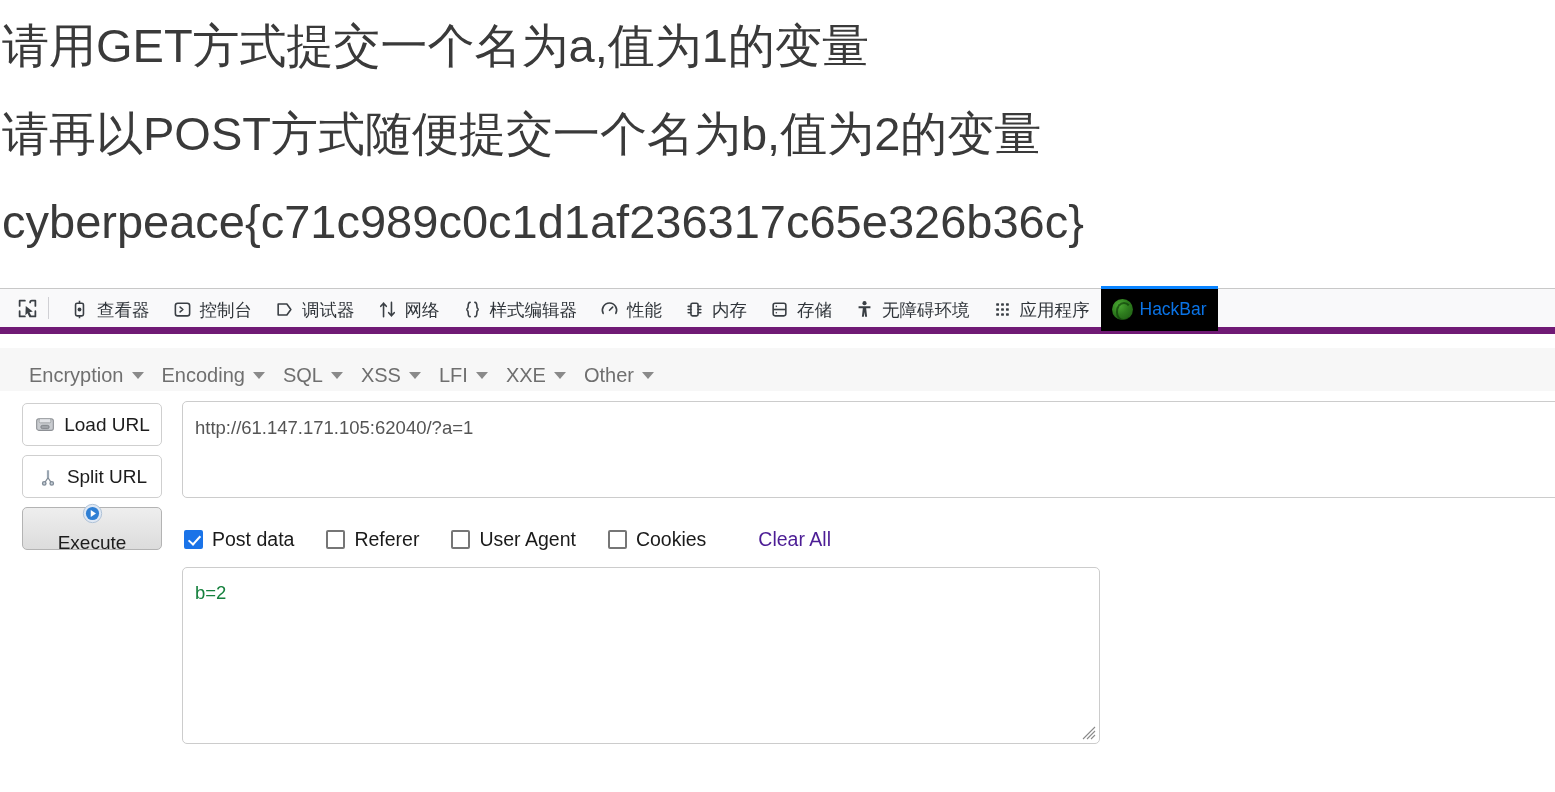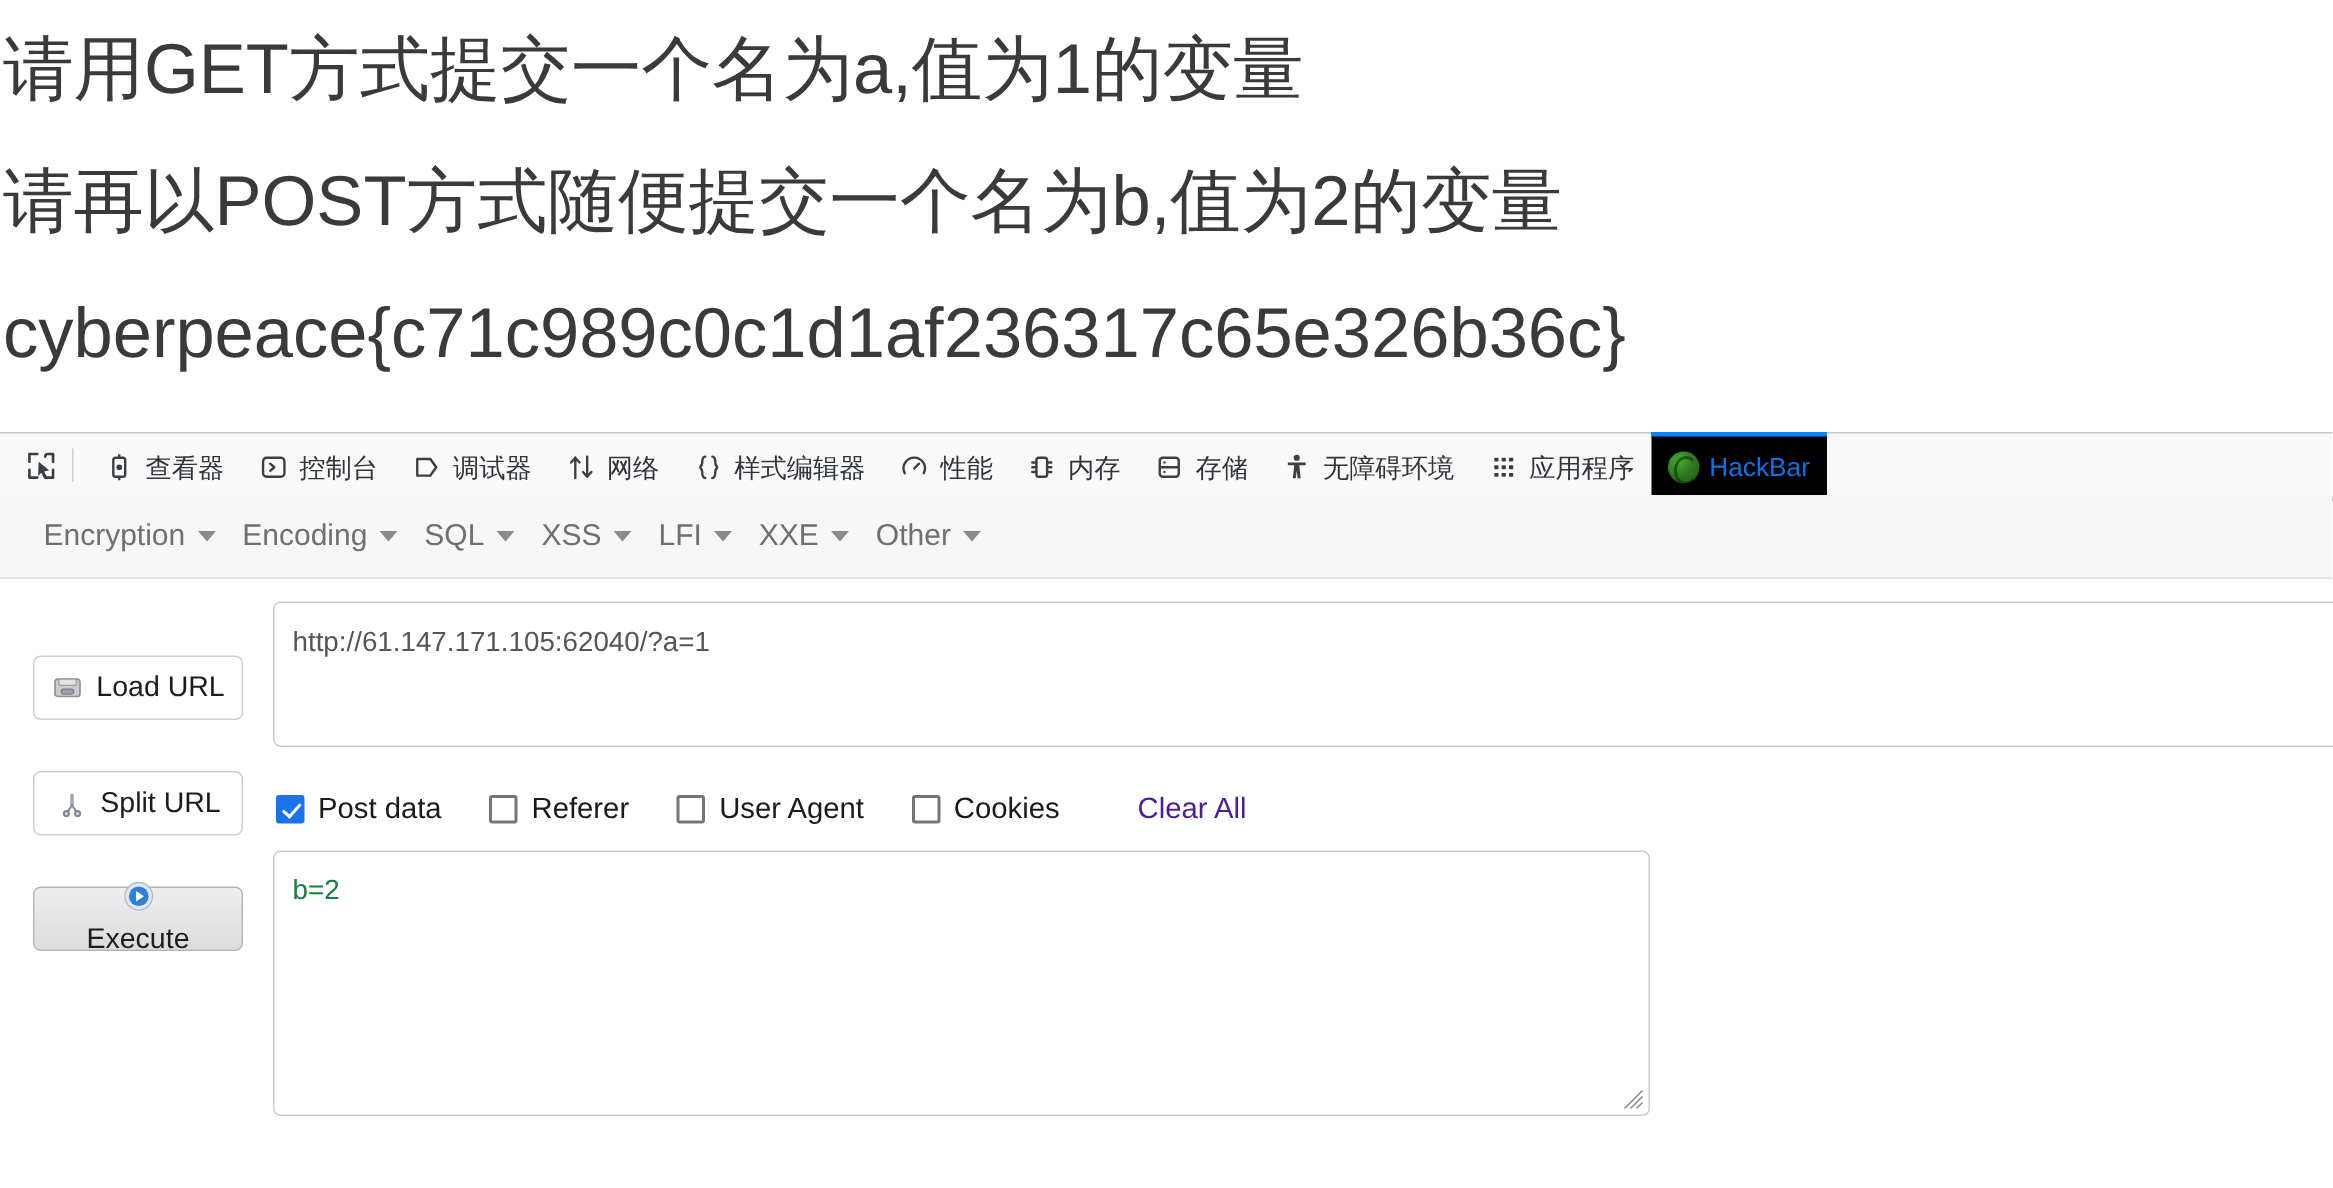--- a/index.html
+++ b/index.html
@@ -30,21 +30,21 @@
   }
   .page-line.l1 { margin-top: 2px; }
 
   
   #devtools-toolbar {
     position: absolute;
     left: 0; top: 288px;
     width: 1555px; height: 46px;
     background: #f9f9fa;
     border-top: 1px solid #c8c8c8;
-    border-bottom: 3px solid #701a75;
+    border-bottom: 7px solid #701a75;
     display: flex;
     align-items: center;
     padding-left: 10px;
   }
   .dt-picker {
     width: 34px; height: 34px;
     display: flex; align-items: center; justify-content: center;
     cursor: pointer;
   }
   .dt-sep {
@@ -91,21 +91,21 @@
     width: 12px; height: 15px;
     border-radius: 50% 50% 45% 45%;
     border: 2px solid #0d3b08;
     border-right-color: transparent;
     opacity: .65;
   }
 
   
   #hackbar-menubar {
     position: absolute;
-    left: 0; top: 330px;
+    left: 0; top: 348px;
     width: 1555px; height: 56px;
     background: #f7f7f7;
     border-bottom: 1px solid #dfdfdf;
     display: flex;
     align-items: center;
     padding-left: 23px;
   }
   .hb-menu {
     display: flex;
     align-items: center;
@@ -147,21 +147,20 @@
     height: 43px;
     margin-bottom: 9px;
     border: 1px solid #cfcfcf;
     border-radius: 5px;
     background: #ffffff;
     font-size: 19px;
     color: #1c1c1c;
     cursor: pointer;
     padding: 0 9px;
     white-space: nowrap;
-    margin-top: 34px;
   }
   .hb-btn.pressed {
     background: linear-gradient(#eeeeee, #dcdcdc);
     border-color: #b3b3b3;
     flex-direction: column;
   }
   .hb-btn .bicon { width: 22px; height: 20px; flex: none; display:flex; align-items:center; justify-content:center;}
 
   
   #url-field {

